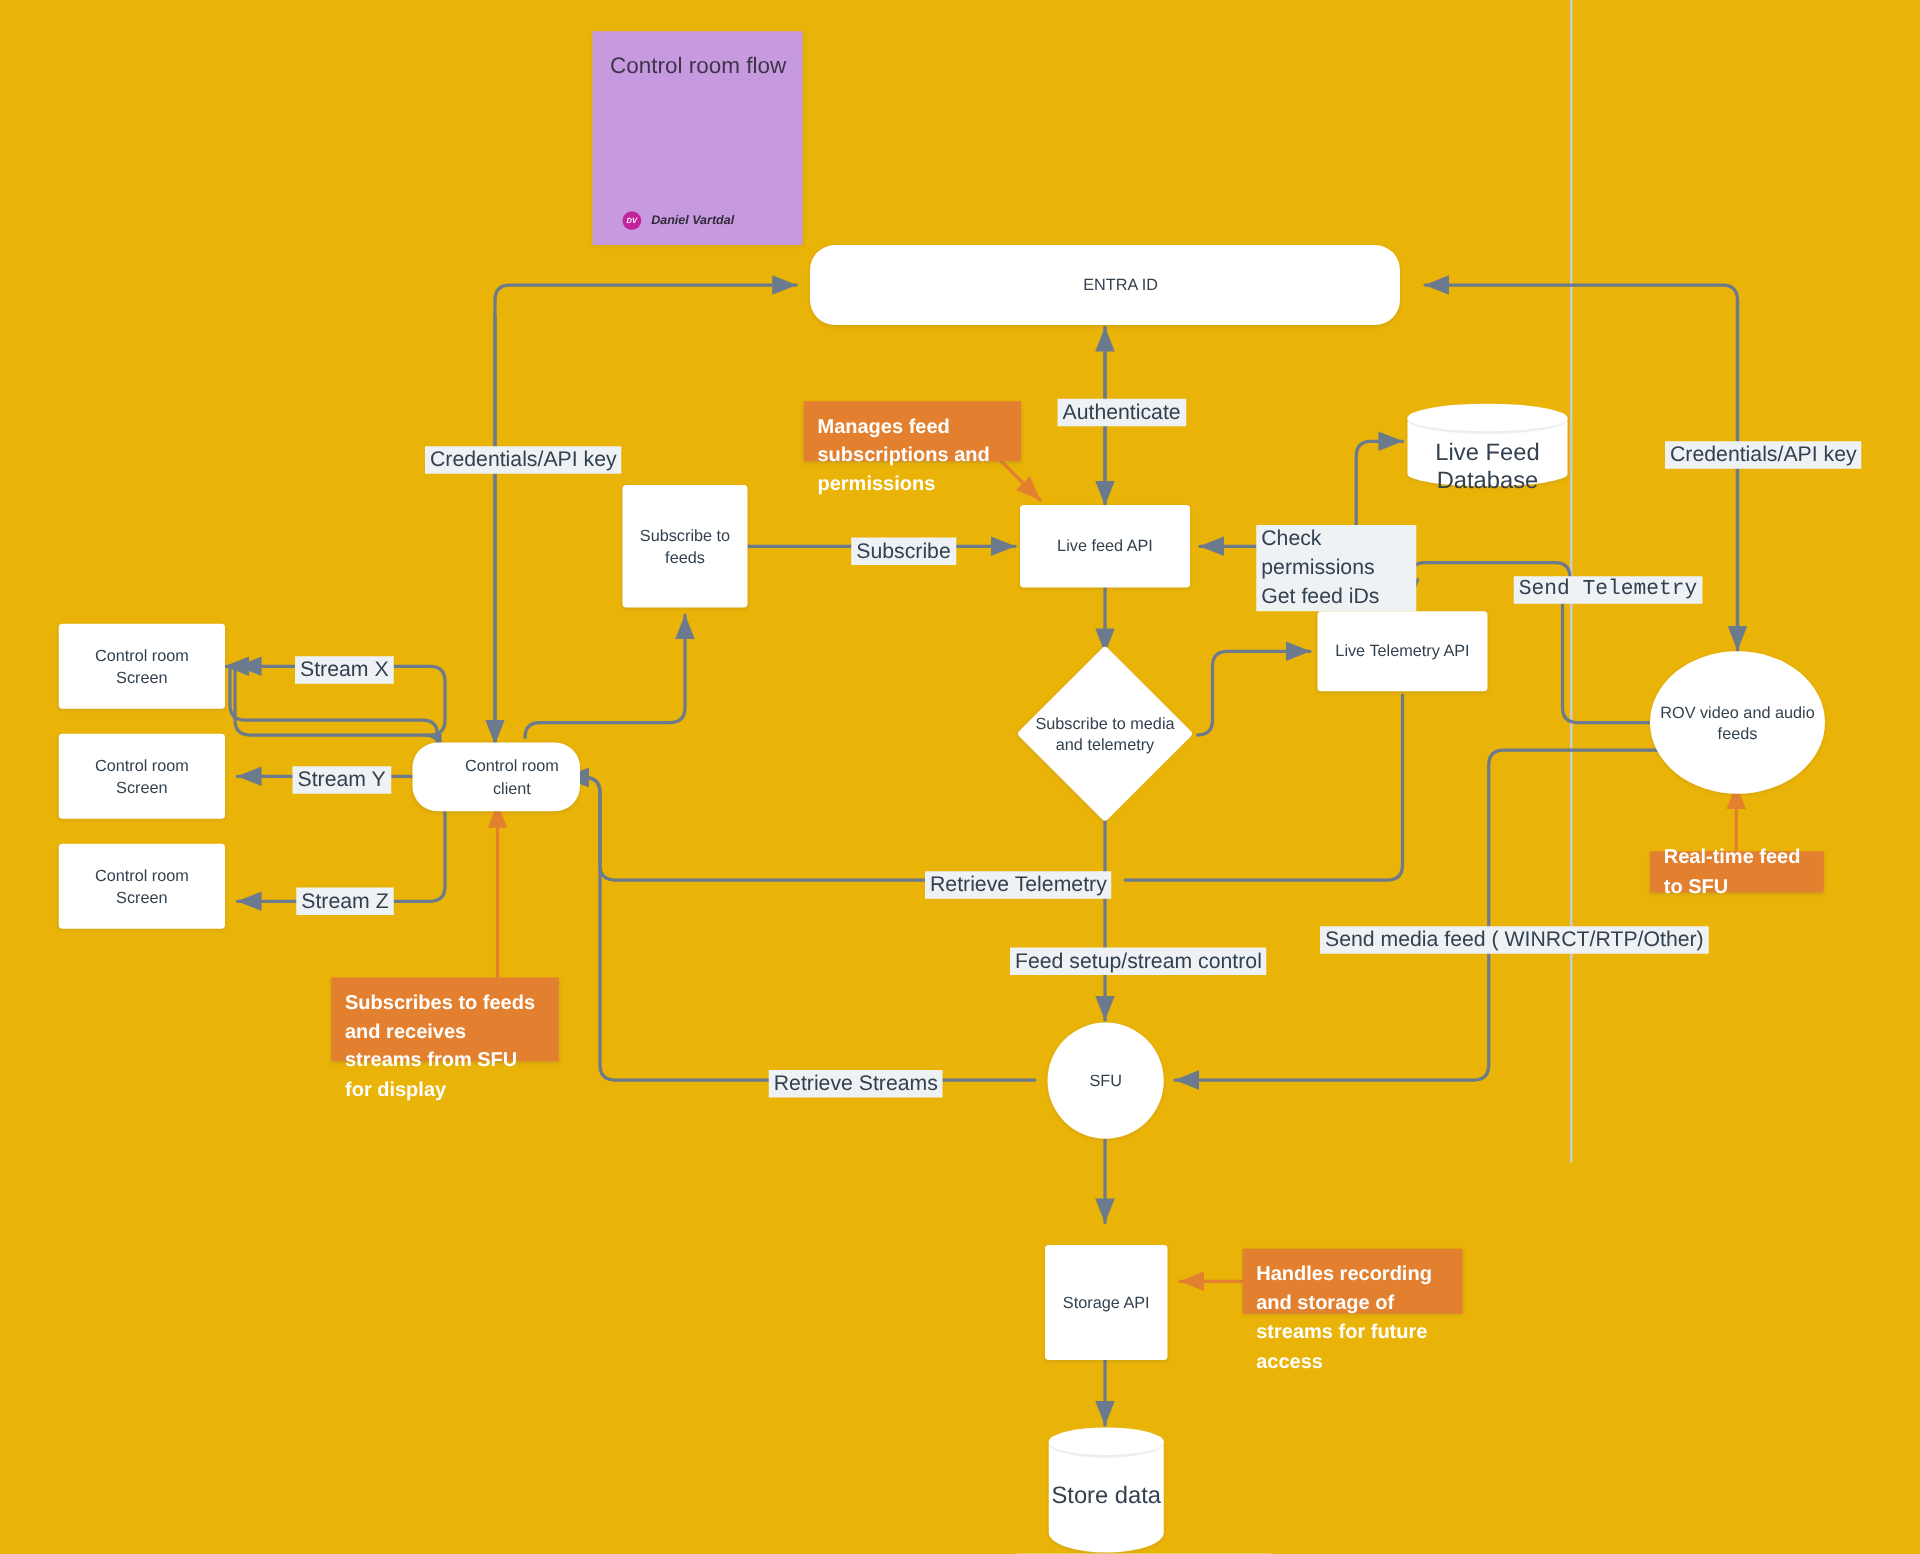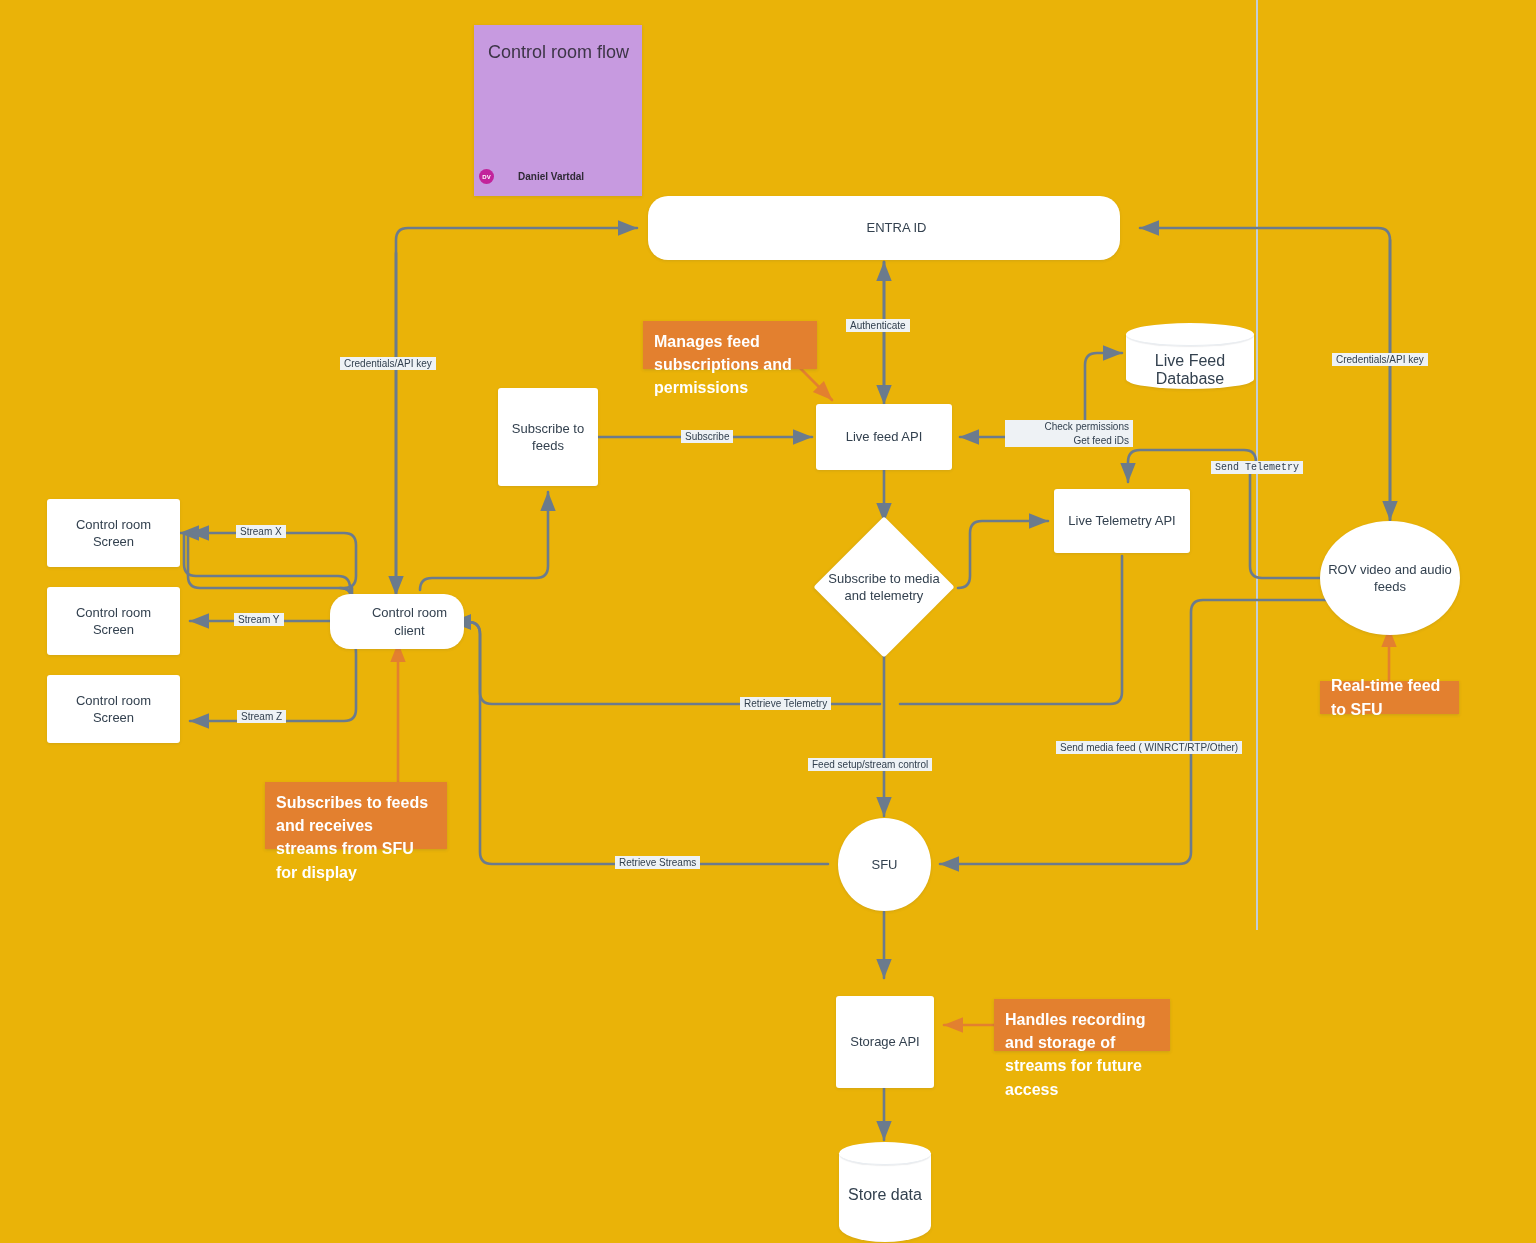--- a/index.html
+++ b/index.html
@@ -78,44 +78,45 @@
     background: #fff;
     border-radius: 50%;
     box-shadow: 0 1px 1px rgba(60,70,85,0.10);
     border-bottom: 1px solid #e9edf1;
   }
   .cyl-label {
     position: absolute;
     left: 0; right: 0;
     text-align: center;
     color: #33414f;
-    font-size: 16px;
+    font-size: 19px;
     z-index: 3;
   }
   .sticky {
     position: absolute;
     background: #c79ae0;
     box-shadow: 0 1px 3px rgba(60,70,85,0.14);
   }
   .sticky-title {
     position: absolute;
     left: 14px;
     top: 16px;
     right: 12px;
     color: #3d3547;
     font-size: 18px;
     line-height: 1.32;
   }
   .sticky-author {
     position: absolute;
-    left: 5px;
+    left: 24px;
     bottom: 12px;
     display: flex;
     align-items: center;
-    gap: 24px;
+    gap: 8px;
+    font-style: italic;
   }
   .avatar {
     width: 15px;
     height: 15px;
     border-radius: 50%;
     background: #c2239b;
     color: #fff;
     font-size: 6px;
     font-weight: bold;
     display: flex;
@@ -135,26 +136,26 @@
     font-size: 16px;
     font-weight: bold;
     line-height: 1.45;
     padding: 9px 11px;
     box-sizing: border-box;
     box-shadow: 0 1px 3px rgba(60,70,85,0.18);
   }
   .edge-label {
     position: absolute;
     color: #33414f;
-    font-size: 10px;
+    font-size: 17px;
     line-height: 1.3;
     white-space: nowrap;
     background: #eef2f5;
     padding: 0 4px;
-    text-align: right;
+    text-align: left;
   }
   .edge-label.two-line { white-space: normal; }
   .vsep {
     position: absolute;
     background: #c3cdd8;
     width: 2px;
   }
 </style>
 </head>
 <body>

